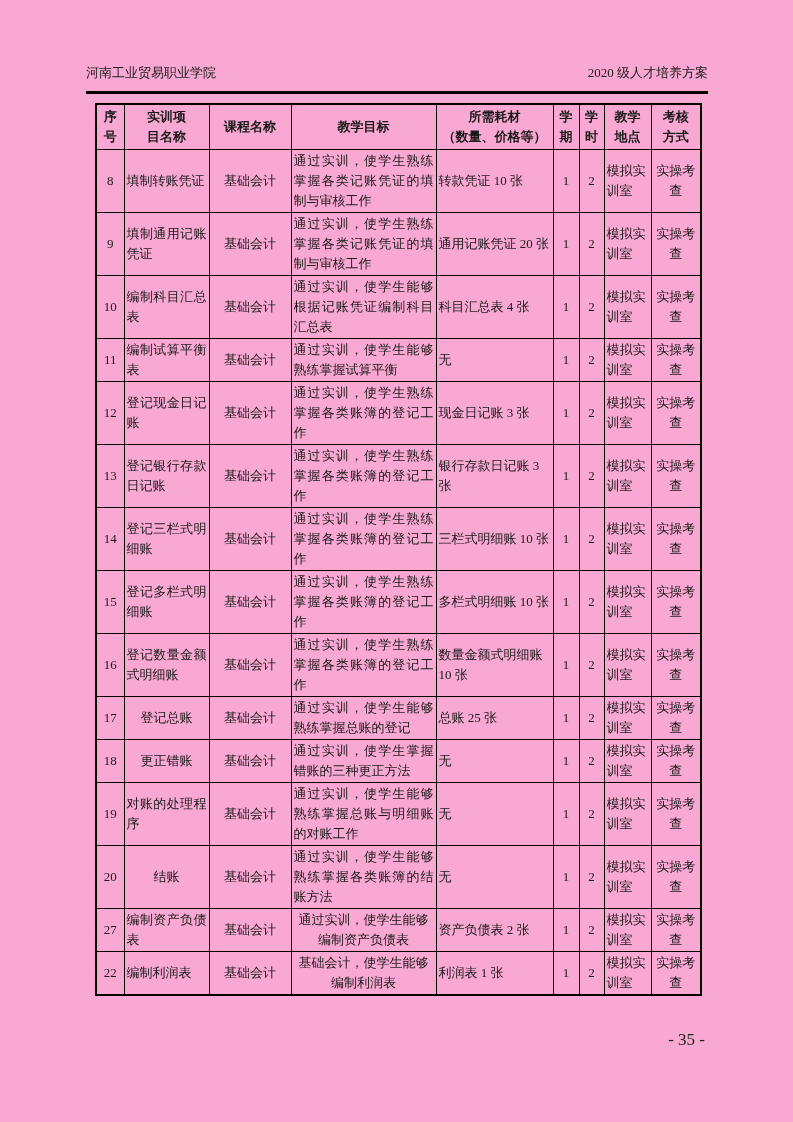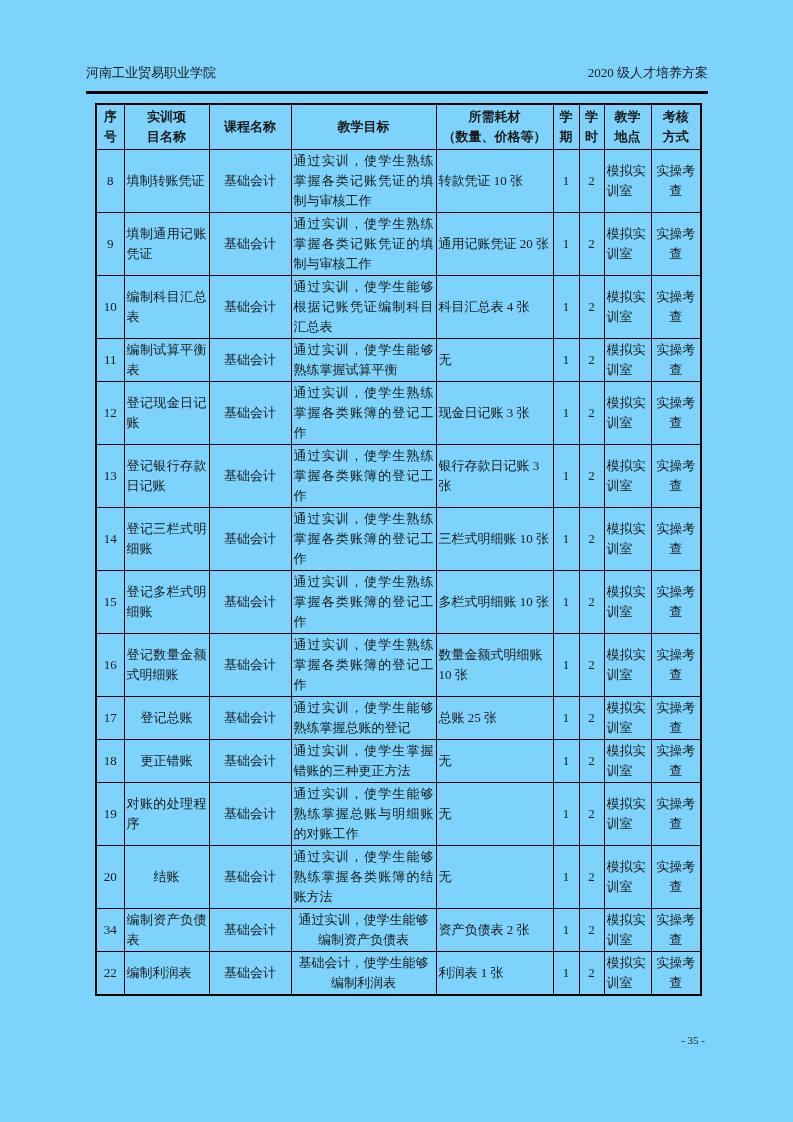--- a/index.html
+++ b/index.html
@@ -1,17 +1,17 @@
 <!DOCTYPE html>
 <html><head>
 <meta charset="utf-8">
 <style>
   html,body { margin:0; padding:0; background:#ffffff; }
   .page {
-    position:relative; width:793px; height:1122px; background:#7dd3fc;
+    position:relative; width:793px; height:1122px; background:#f9a8d4;
     font-family:"Liberation Serif","DejaVu Serif",serif; color:#1a1a1a;
     overflow:hidden;
   }
   .doc-header {
     position:absolute; top:64px; left:86px; right:85px;
     display:flex; justify-content:space-between;
     font-size:13px; line-height:17px;
     padding-bottom:10px; border-bottom:3px solid #000;
   }
   table.plan {
@@ -33,21 +33,21 @@
   td.c-no, td.c-course, td.c-term, td.c-hours { text-align:center; }
   td.c-name { text-align:justify; }
   td.c-goal { text-align:justify; }
   td.c-mat  { text-align:left; white-space:pre-line; }
   td.c-loc  { text-align:left; }
   td.c-method { text-align:center; padding:1px 6px; }
   td.al-center { text-align:center;margin-left:47px; }
   td.al-left { text-align:left; }
   .page-number {
     position:absolute; top:1032px; right:88px;
-    font-size:11px; line-height:16px; color:#222;
+    font-size:17px; line-height:16px; color:#222;
   }
 </style>
 </head>
 <body>
 
 <div class="page">
 
   <div class="doc-header">
     <span>河南工业贸易职业学院</span>
     <span>2020 级人才培养方案</span>
@@ -223,21 +223,21 @@
     <td class="c-name al-center">结账</td>
     <td class="c-course">基础会计</td>
     <td class="c-goal">通过实训，使学生能够熟练掌握各类账簿的结账方法</td>
     <td class="c-mat">无</td>
     <td class="c-term">1</td>
     <td class="c-hours">2</td>
     <td class="c-loc">模拟实训室</td>
     <td class="c-method">实操考查</td>
   </tr>
         <tr>
-    <td class="c-no">34</td>
+    <td class="c-no">27</td>
     <td class="c-name">编制资产负债表</td>
     <td class="c-course">基础会计</td>
     <td class="c-goal al-center">通过实训，使学生能够编制资产负债表</td>
     <td class="c-mat">资产负债表 2 张</td>
     <td class="c-term">1</td>
     <td class="c-hours">2</td>
     <td class="c-loc">模拟实训室</td>
     <td class="c-method">实操考查</td>
   </tr>
         <tr>

